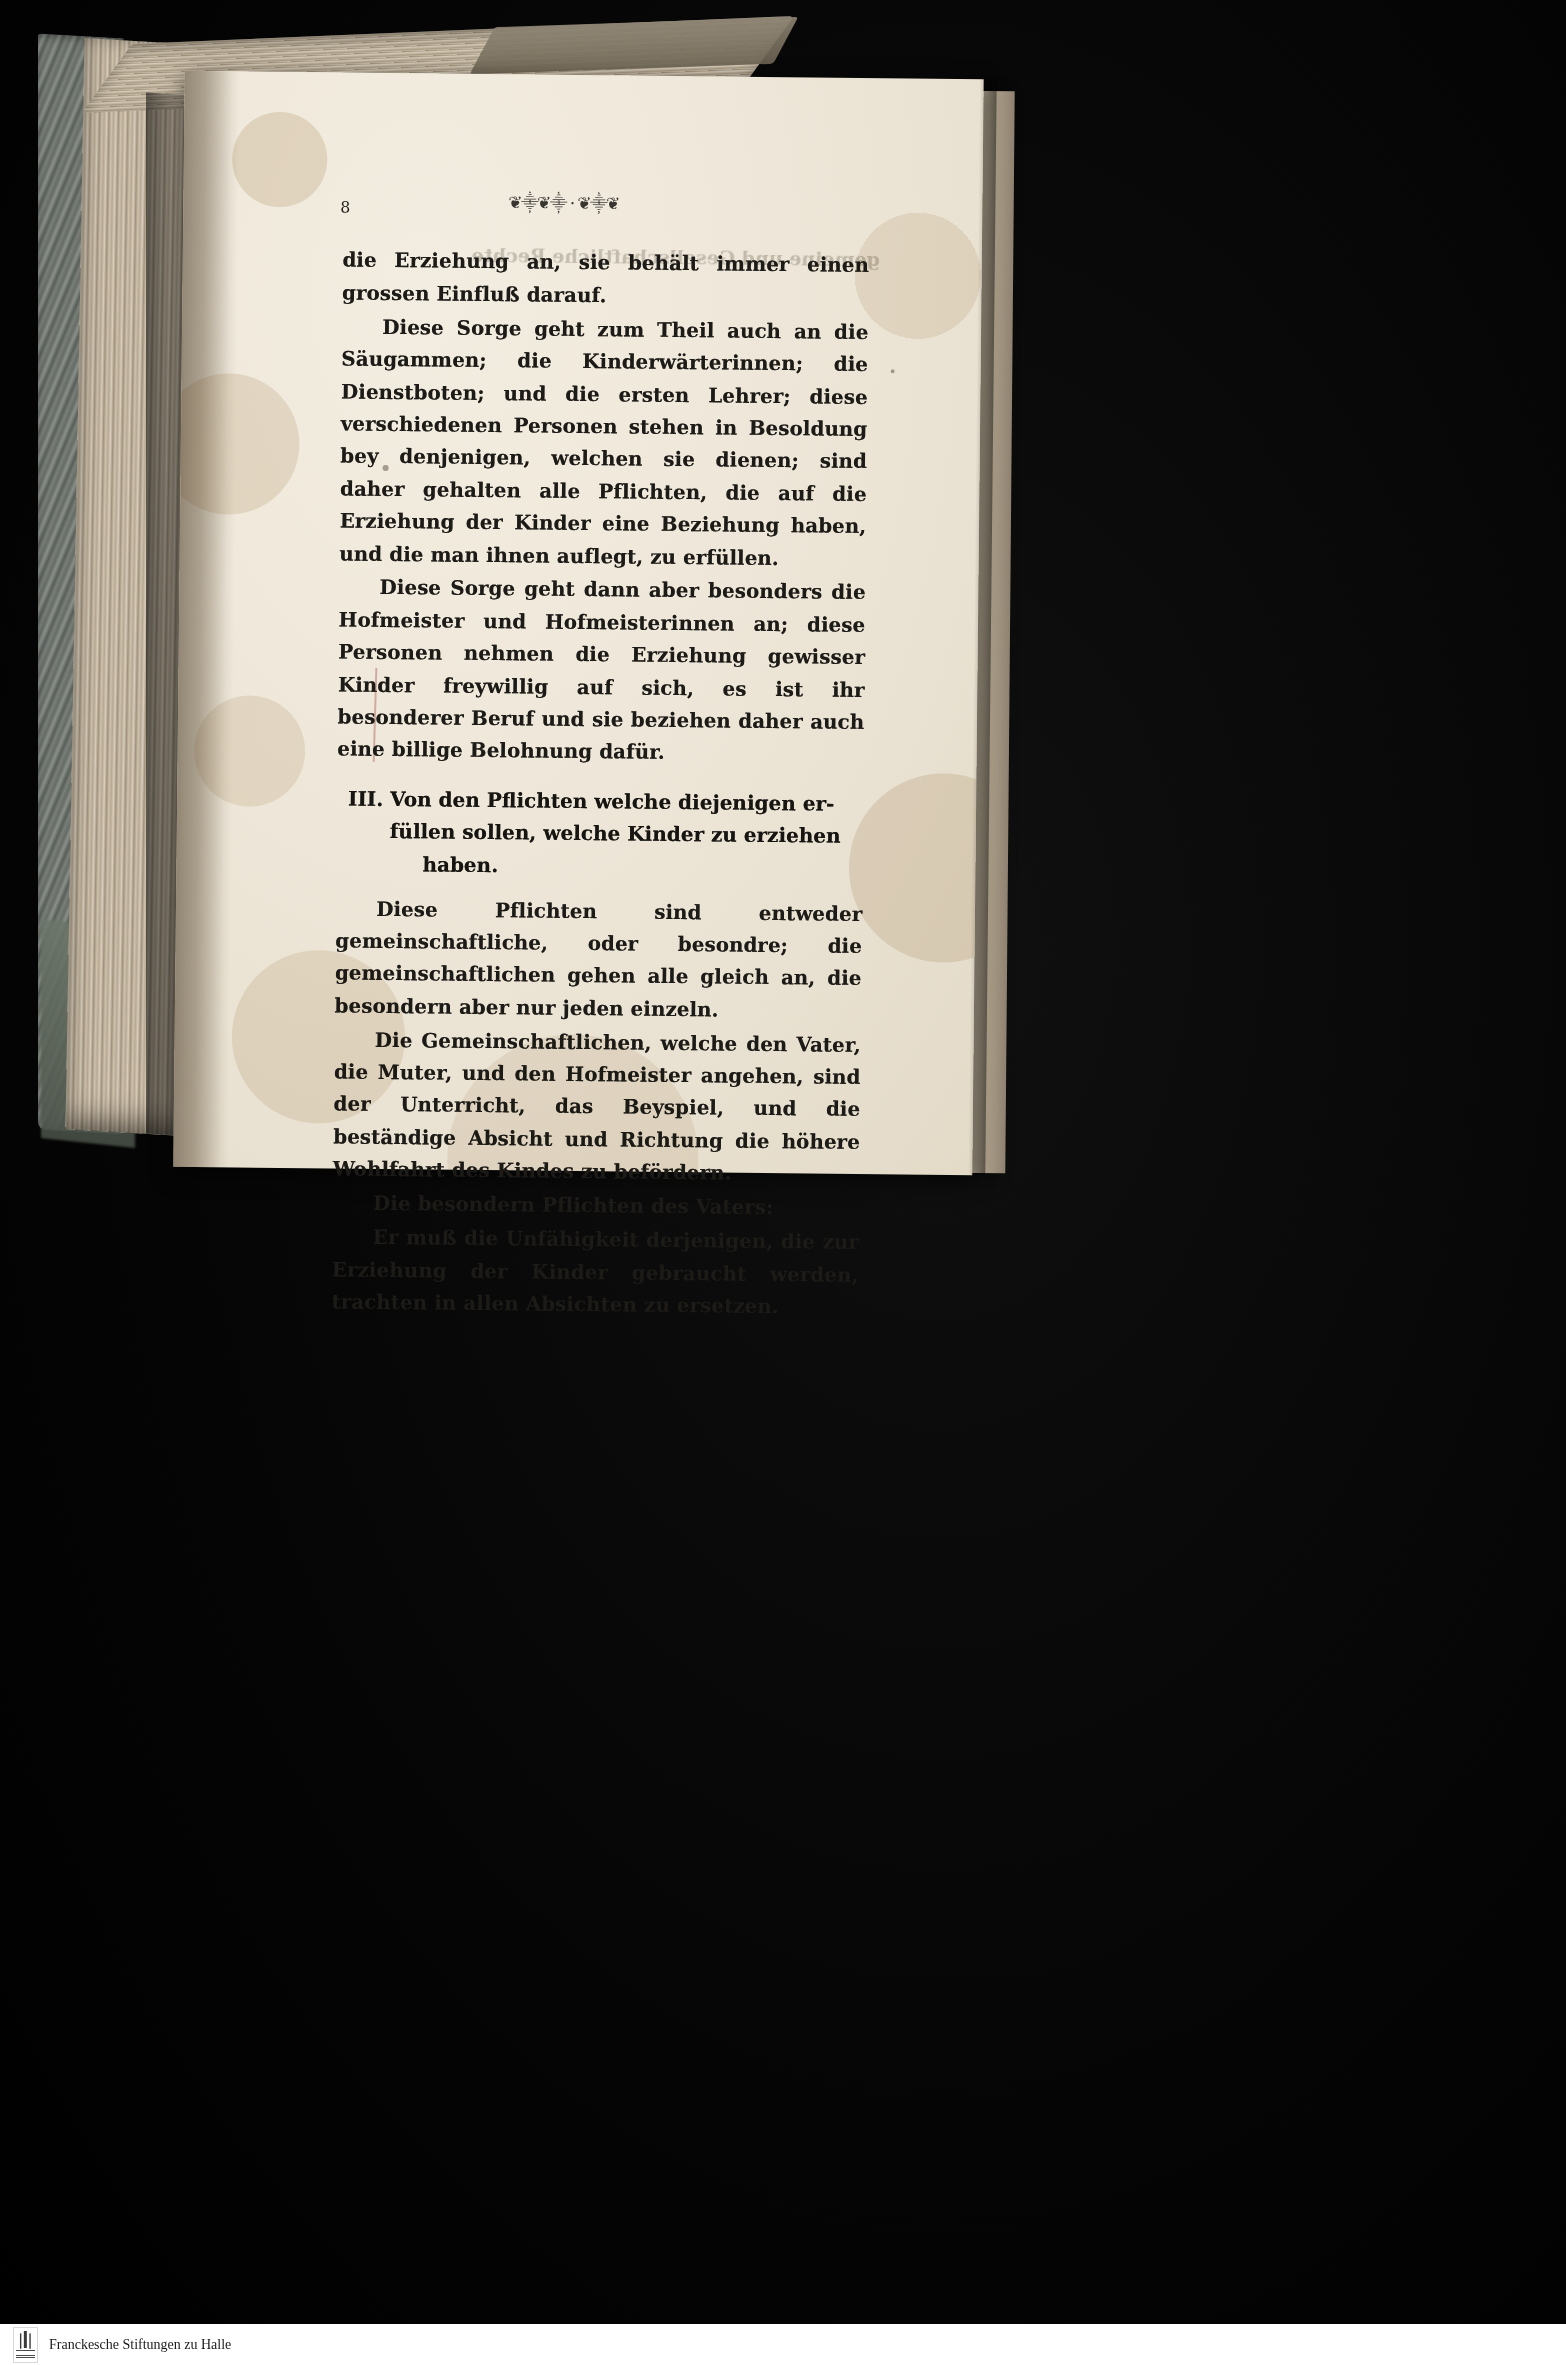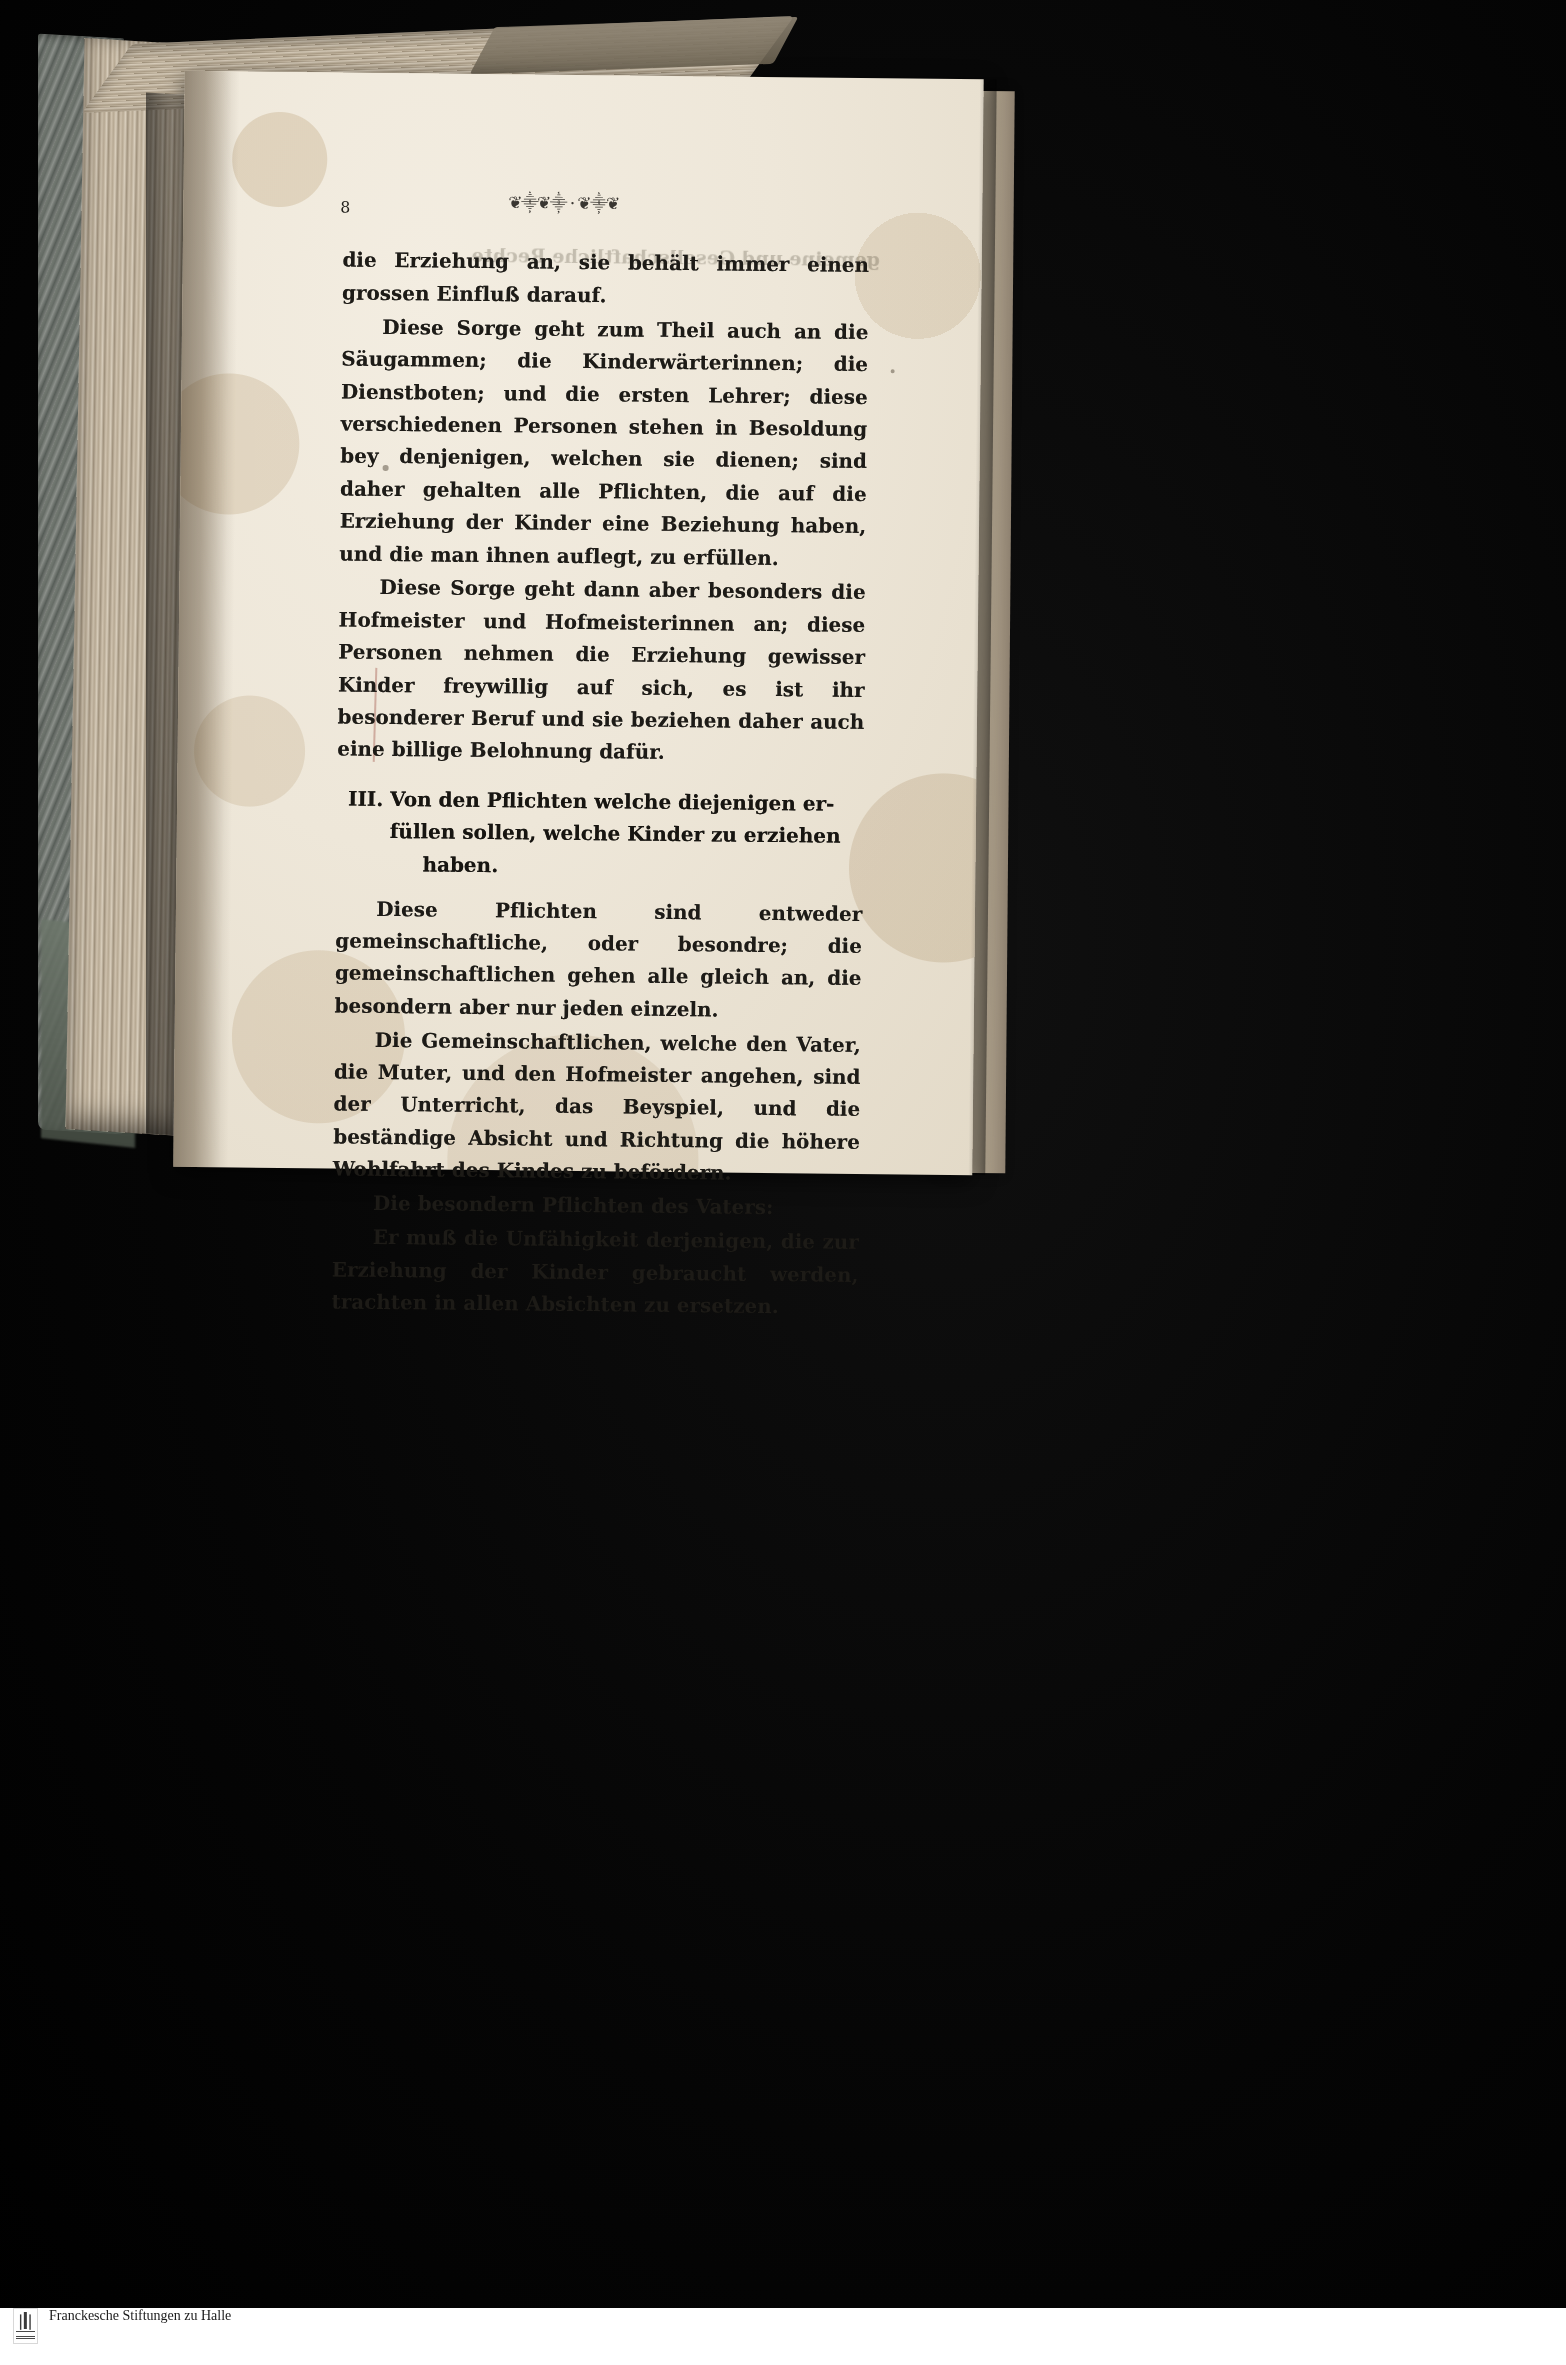--- a/index.html
+++ b/index.html
@@ -234,23 +234,24 @@
     pointer-events: none;
     filter: blur(0.5px);
   }
 
   
   .credit {
     position: absolute;
     left: 0;
     bottom: 0;
     width: 1566px;
-    height: 58px;
+    height: 42px;
     background: #ffffff;
     display: flex;
+    align-items: center;
     gap: 11px;
     padding-left: 12.5px;
     box-sizing: border-box;
   }
   .credit-logo {
     width: 23.5px;
     height: 34px;
     background: #ffffff;
     border: 0.8px solid #d8d8d8;
     position: relative;

